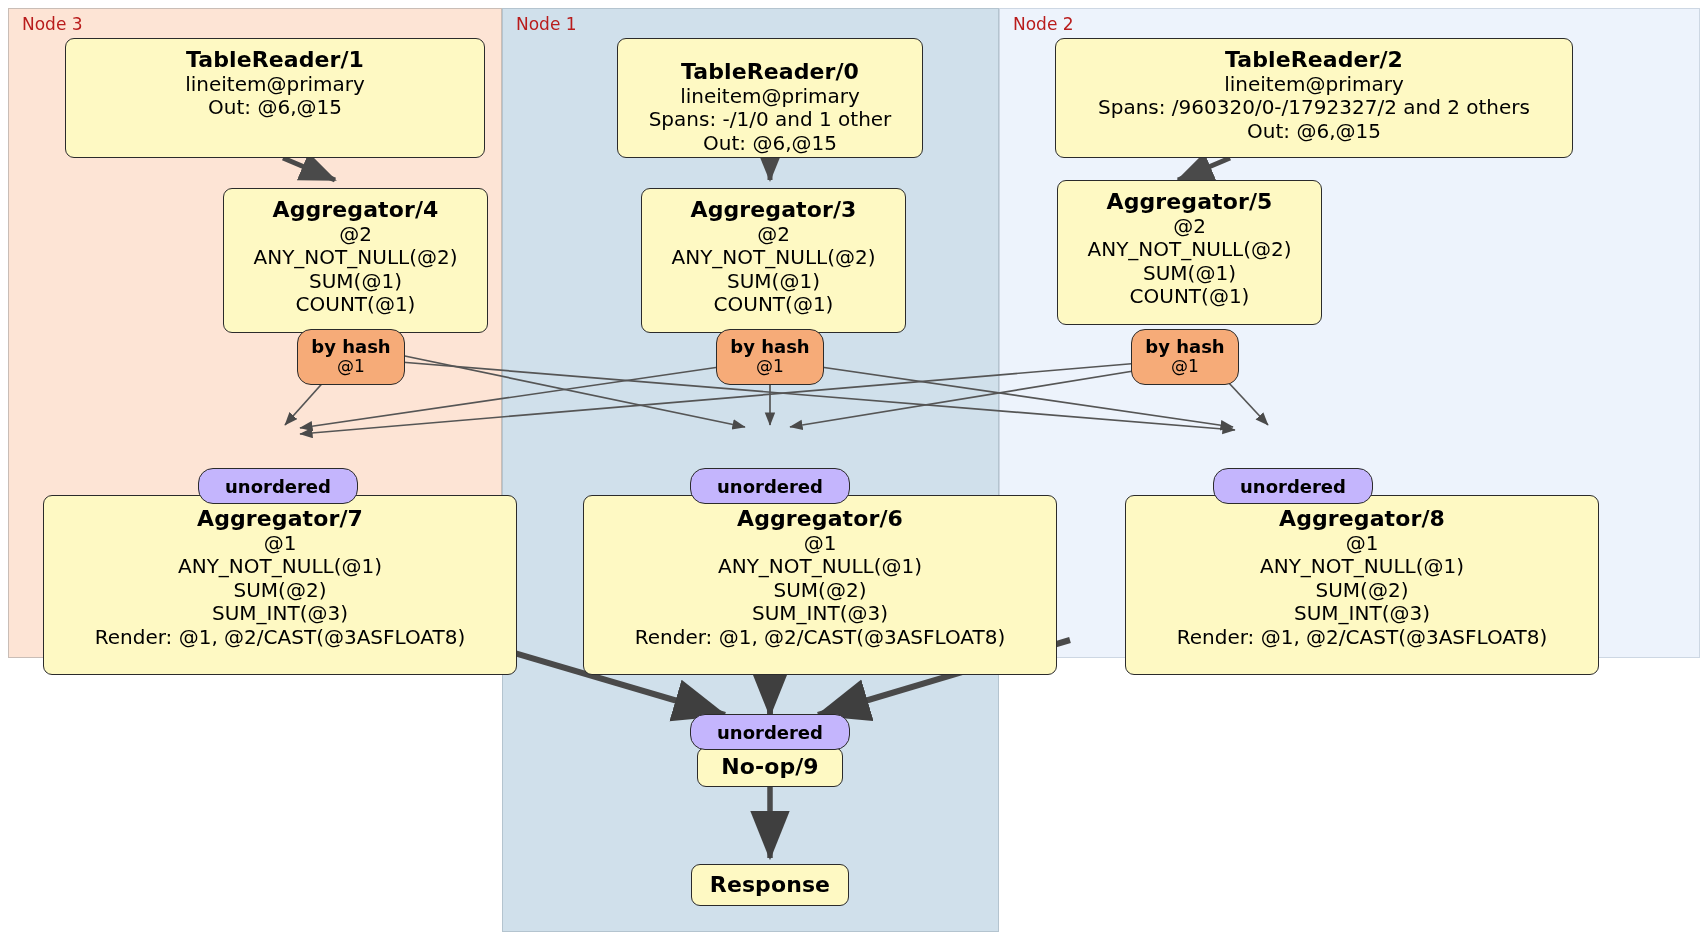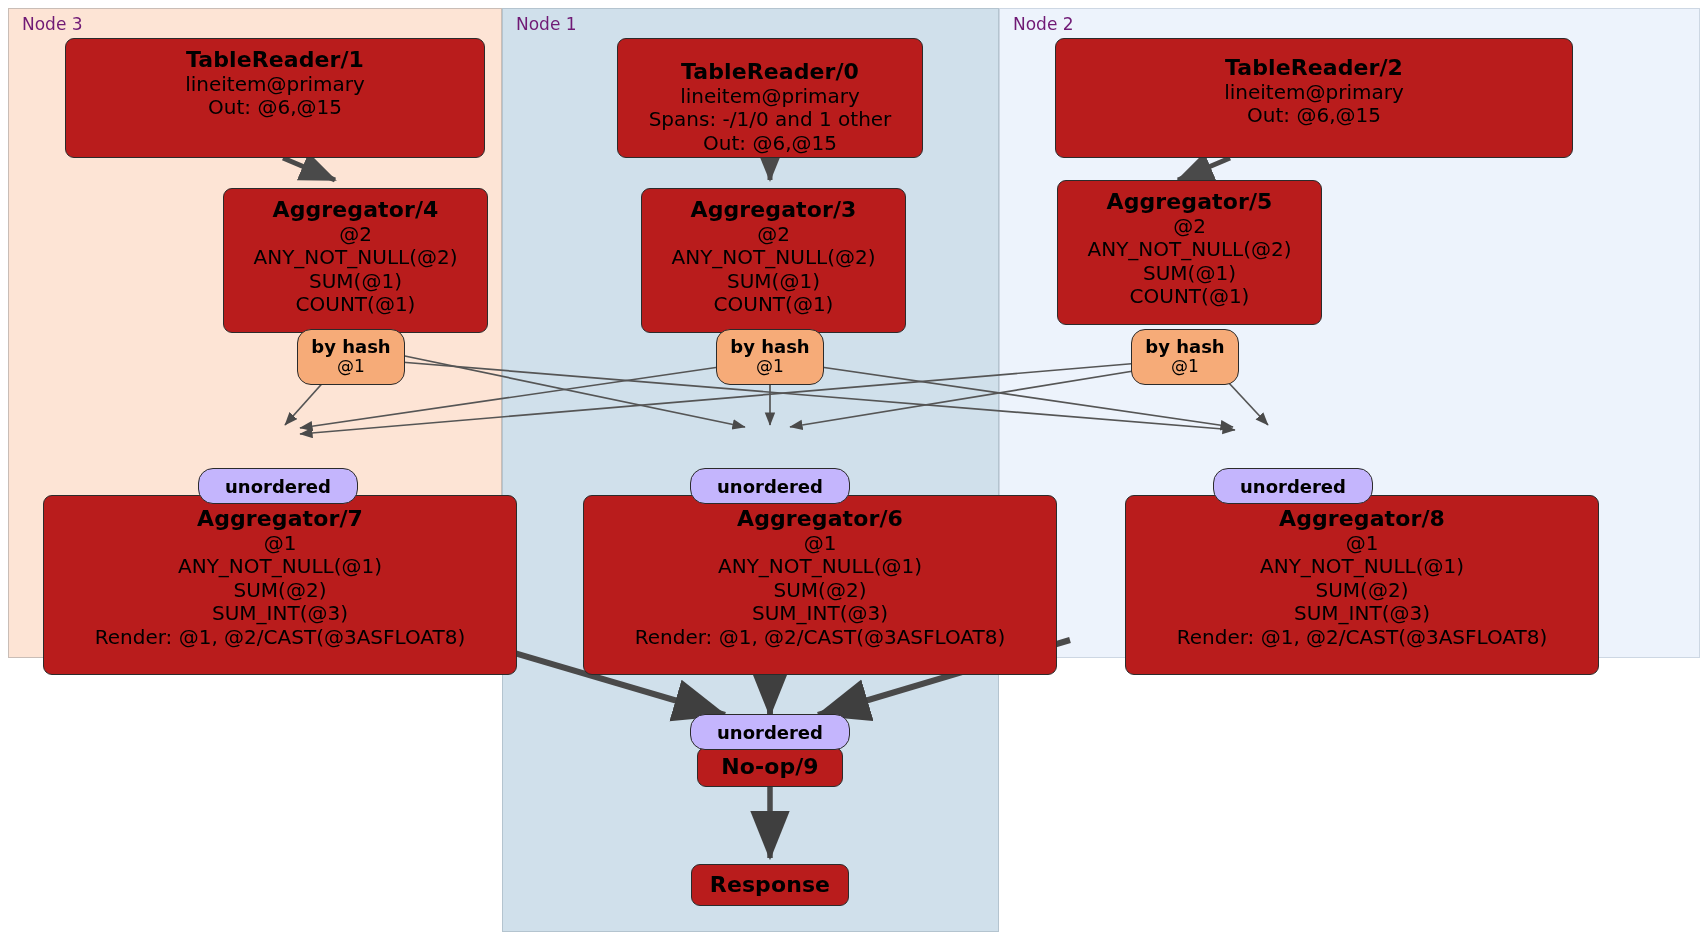--- a/index.html
+++ b/index.html
@@ -2,24 +2,24 @@
 <html><head>
 <meta charset="utf-8">
 <style>
   html,body{margin:0;padding:0;background:#ffffff;}
   body{width:1708px;height:940px;position:relative;overflow:hidden;
        font-family:"DejaVu Sans","Liberation Sans",sans-serif;}
 
   #canvas{position:absolute;left:0;top:0;width:1708px;height:940px;}
 
   .node-region{position:absolute;box-sizing:border-box;}
-  .node-label{position:absolute;font-size:17px;color:#701a75;white-space:nowrap;}
+  .node-label{position:absolute;font-size:17px;color:#b91c1c;white-space:nowrap;}
 
   
-  .pbox{position:absolute;box-sizing:border-box;background:#b91c1c;
+  .pbox{position:absolute;box-sizing:border-box;background:#fef9c3;
         border:1.6px solid #2b2b2b;border-radius:9px;
         display:flex;flex-direction:column;align-items:center;
         justify-content:flex-start;text-align:center;color:#000;
         z-index:6;}
   .pbox .ttl{font-weight:bold;font-size:22px;line-height:1.18;letter-spacing:.1px;}
   .pbox .ln{font-size:20px;line-height:1.17;}
 
   
   .pbox.compact{justify-content:center;}
 
@@ -98,23 +98,24 @@
     <div class="ln">Out: @6,@15</div>
   </div>
 
   <div class="pbox" style="left:617px;top:38px;width:306px;height:120px;padding-top:20px;">
     <div class="ttl">TableReader/0</div>
     <div class="ln">lineitem@primary</div>
     <div class="ln">Spans: -/1/0 and 1 other</div>
     <div class="ln">Out: @6,@15</div>
   </div>
 
-  <div class="pbox" style="left:1055px;top:38px;width:518px;height:120px;padding-top:16px;">
+  <div class="pbox" style="left:1055px;top:38px;width:518px;height:120px;padding-top:8px;">
     <div class="ttl">TableReader/2</div>
     <div class="ln">lineitem@primary</div>
+    <div class="ln">Spans: /960320/0-/1792327/2 and 2 others</div>
     <div class="ln">Out: @6,@15</div>
   </div>
 
   <div class="pbox" style="left:223px;top:188px;width:265px;height:145px;padding-top:8px;">
     <div class="ttl">Aggregator/4</div>
     <div class="ln">@2</div>
     <div class="ln">ANY_NOT_NULL(@2)</div>
     <div class="ln">SUM(@1)</div>
     <div class="ln">COUNT(@1)</div>
   </div>

